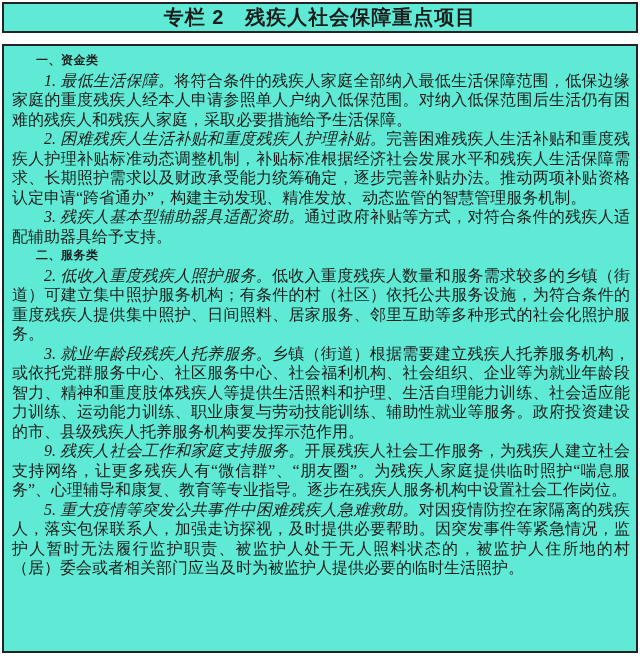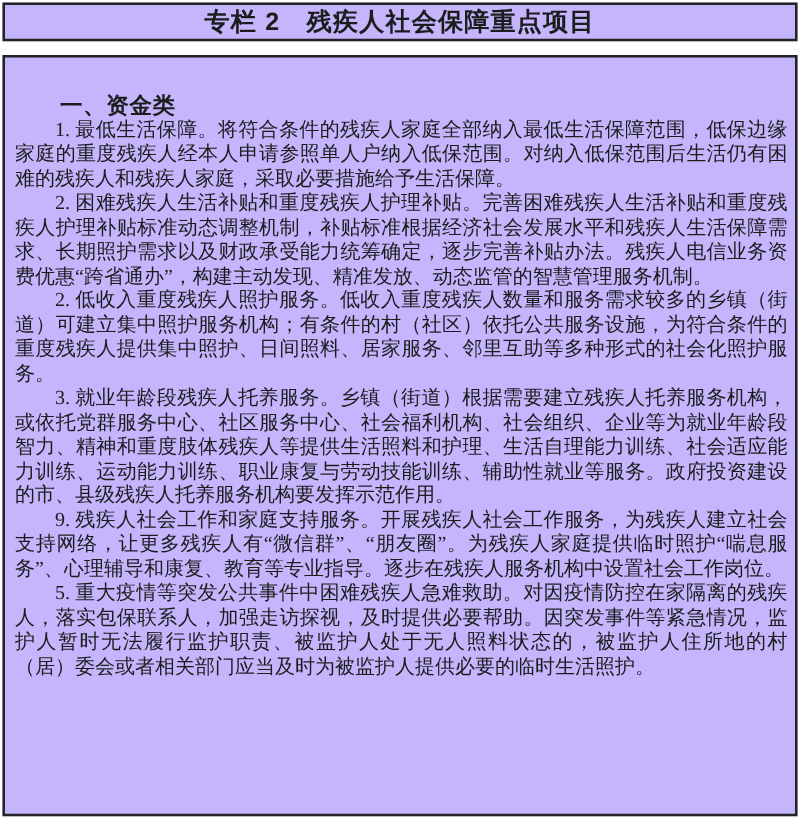--- a/index.html
+++ b/index.html
@@ -10,21 +10,21 @@
     position: relative;
     overflow: hidden;
     font-family: "Liberation Serif", "DejaVu Serif", serif;
     color: #1c1c1c;
   }
   .box {
     position: absolute;
     left: 2px;
     width: 636px;
     border: 2px solid #232323;
-    background: #c4b5fd;
+    background: #5eead4;
   }
   .title-box {
     top: 2px;
     height: 31px;
     display: flex;
     align-items: center;
     justify-content: center;
   }
   .title-text {
     font-family: "Liberation Sans", "DejaVu Sans", sans-serif;
@@ -34,55 +34,57 @@
     white-space: nowrap;
   }
   .content-box {
     top: 44px;
     height: 609px;
     padding: 5px 6px 4px 8px;
   }
   .sec-heading {
     font-family: "Liberation Sans", "DejaVu Sans", sans-serif;
     font-weight: 700;
-    font-size: 18px;
+    font-size: 12px;
     line-height: 19.5px;
     text-indent: 2em;
     letter-spacing: 0.5px;
-    margin-top: 24px;
   }
   .para {
     font-size: 16px;
     line-height: 19.5px;
     text-indent: 2em;
     text-align: justify;
   }
   .lead {
+    font-style: italic;
   }
 </style>
 </head>
 <body>
 
 <div class="page">
 
   <div class="box title-box">
     <span class="title-text">专栏 2　残疾人社会保障重点项目</span>
   </div>
 
   <div class="box content-box">
 
     <h3 class="sec-heading">一、资金类</h3>
 
     <p class="para"><span class="lead">1. 最低生活保障。</span><span class="body-text">将符合条件的残疾人家庭全部纳入最低生活保障范围，低保边缘家庭的重度残疾人经本人申请参照单人户纳入低保范围。对纳入低保范围后生活仍有困难的残疾人和残疾人家庭，采取必要措施给予生活保障。</span></p>
 
-    <p class="para"><span class="lead">2. 困难残疾人生活补贴和重度残疾人护理补贴。</span><span class="body-text">完善困难残疾人生活补贴和重度残疾人护理补贴标准动态调整机制，补贴标准根据经济社会发展水平和残疾人生活保障需求、长期照护需求以及财政承受能力统筹确定，逐步完善补贴办法。残疾人电信业务资费优惠“跨省通办”，构建主动发现、精准发放、动态监管的智慧管理服务机制。</span></p>
+    <p class="para"><span class="lead">2. 困难残疾人生活补贴和重度残疾人护理补贴。</span><span class="body-text">完善困难残疾人生活补贴和重度残疾人护理补贴标准动态调整机制，补贴标准根据经济社会发展水平和残疾人生活保障需求、长期照护需求以及财政承受能力统筹确定，逐步完善补贴办法。推动两项补贴资格认定申请“跨省通办”，构建主动发现、精准发放、动态监管的智慧管理服务机制。</span></p>
+
+    <p class="para"><span class="lead">3. 残疾人基本型辅助器具适配资助。</span><span class="body-text">通过政府补贴等方式，对符合条件的残疾人适配辅助器具给予支持。</span></p>
 
 
 
-
+    <h3 class="sec-heading">二、服务类</h3>
 
 
     <p class="para"><span class="lead">2. 低收入重度残疾人照护服务。</span><span class="body-text">低收入重度残疾人数量和服务需求较多的乡镇（街道）可建立集中照护服务机构；有条件的村（社区）依托公共服务设施，为符合条件的重度残疾人提供集中照护、日间照料、居家服务、邻里互助等多种形式的社会化照护服务。</span></p>
 
     <p class="para"><span class="lead">3. 就业年龄段残疾人托养服务。</span><span class="body-text">乡镇（街道）根据需要建立残疾人托养服务机构，或依托党群服务中心、社区服务中心、社会福利机构、社会组织、企业等为就业年龄段智力、精神和重度肢体残疾人等提供生活照料和护理、生活自理能力训练、社会适应能力训练、运动能力训练、职业康复与劳动技能训练、辅助性就业等服务。政府投资建设的市、县级残疾人托养服务机构要发挥示范作用。</span></p>
 
     <p class="para"><span class="lead">9. 残疾人社会工作和家庭支持服务。</span><span class="body-text">开展残疾人社会工作服务，为残疾人建立社会支持网络，让更多残疾人有“微信群”、“朋友圈”。为残疾人家庭提供临时照护“喘息服务”、心理辅导和康复、教育等专业指导。逐步在残疾人服务机构中设置社会工作岗位。</span></p>
 
     <p class="para"><span class="lead">5. 重大疫情等突发公共事件中困难残疾人急难救助。</span><span class="body-text">对因疫情防控在家隔离的残疾人，落实包保联系人，加强走访探视，及时提供必要帮助。因突发事件等紧急情况，监护人暂时无法履行监护职责、被监护人处于无人照料状态的，被监护人住所地的村（居）委会或者相关部门应当及时为被监护人提供必要的临时生活照护。</span></p>
 

